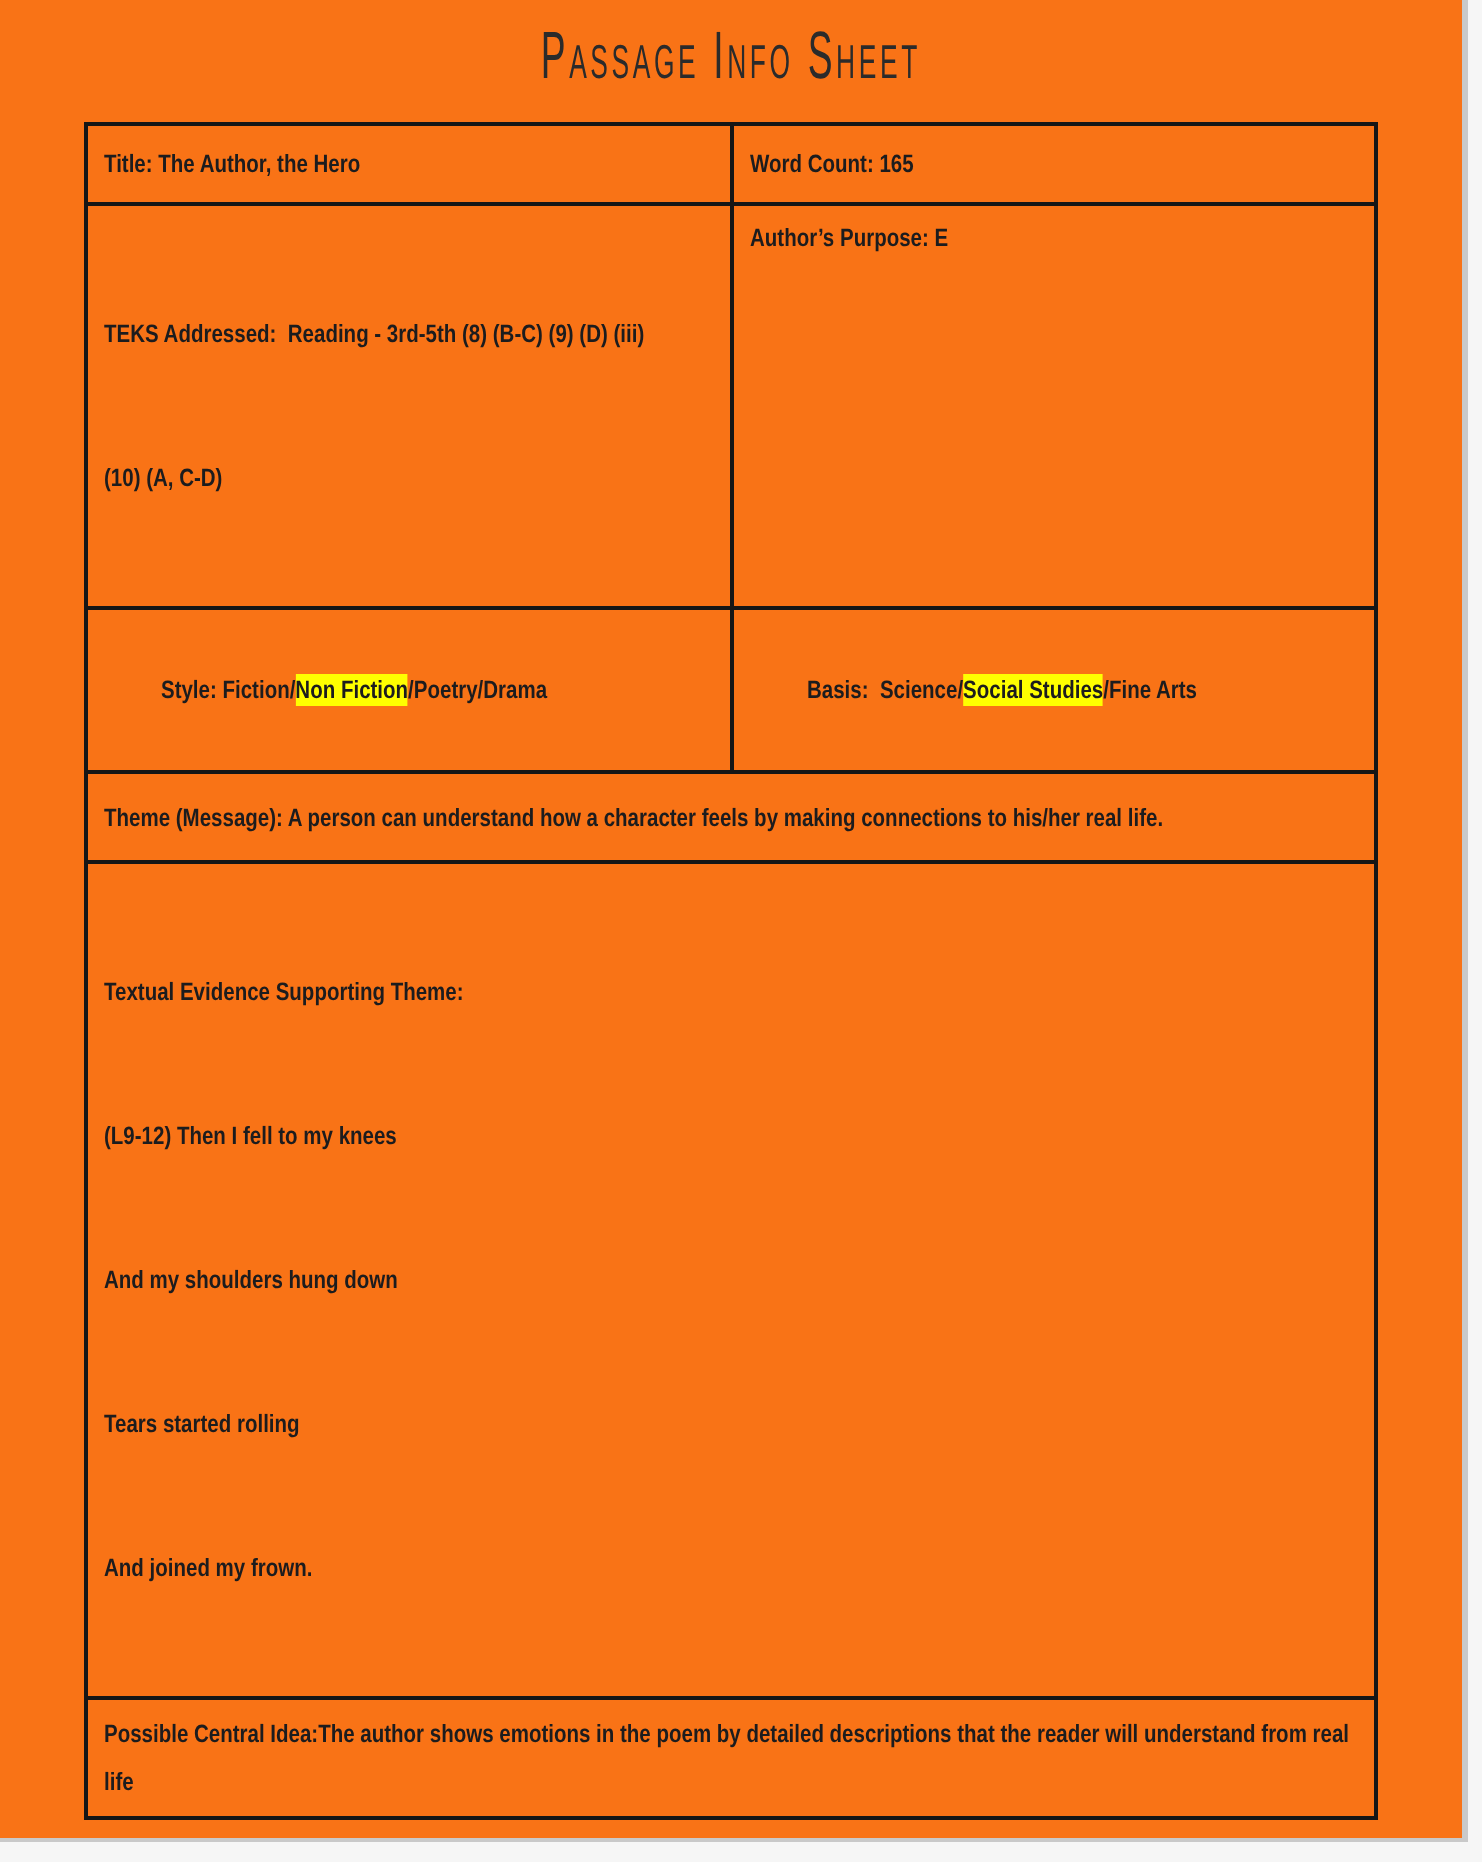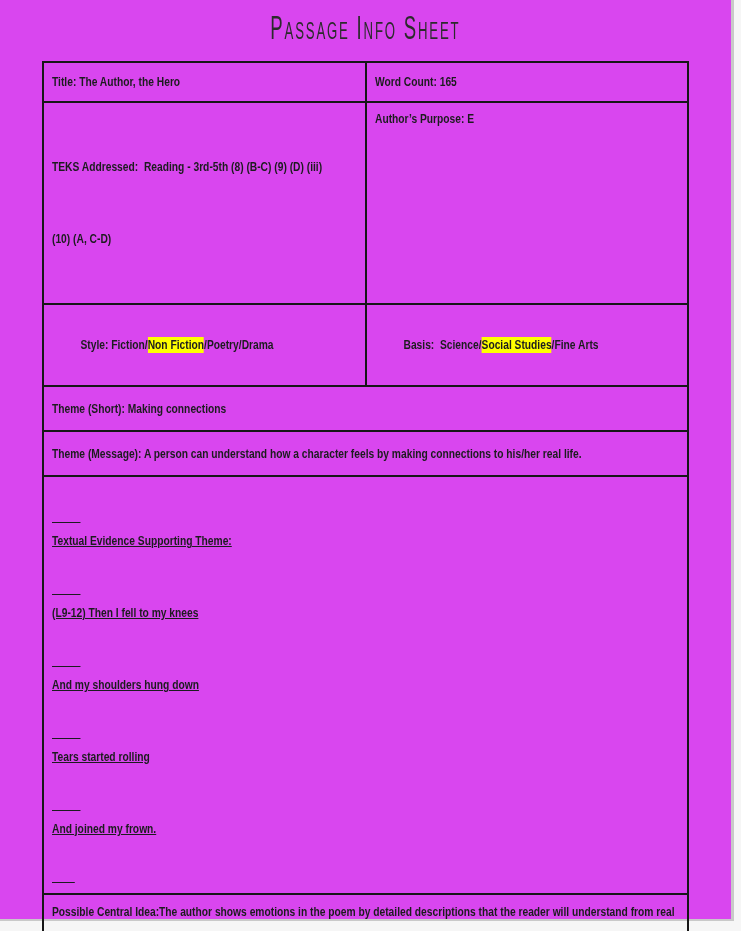--- a/index.html
+++ b/index.html
@@ -5,21 +5,21 @@
   html,body{margin:0;padding:0;}
   body{
     width:741px;height:931px;position:relative;
     background:#f6f6f6;
     font-family:"Liberation Sans",sans-serif;
     overflow:hidden;
   }
   .page{
     position:absolute;left:0;top:0;
     width:731px;height:919px;
-    background:#d946ef;
+    background:#f97316;
     border-right:3px solid #c9c9c9;
     border-bottom:2px solid #c9c9c9;
   }
   .page-title{
     position:absolute;top:10px;left:0;width:731px;
     text-align:center;height:44px;
   }
   .page-title span{
     display:inline-block;
     font-variant:small-caps;
@@ -54,21 +54,21 @@
     transform-origin:0 50%;
     white-space:pre-wrap;
     letter-spacing:0px;
   }
   .hl{ padding:1px 0; }
   .r1 td{height:30px;margin-left:28px;}
   .r2 td{height:54px;}
   .r3 td{height:30px;margin-top:36px;}
   .r4 td{height:35px;}
   .r5 td{height:35px;margin-left:20px;}
-  .r6 td{height:118px;text-decoration:underline;}
+  .r6 td{height:118px;}
   .r7 td{height:50px;}
 </style>
 </head>
 <body>
 
 <div class="page">
 
   <div class="page-title">
     <span>Passage Info Sheet</span>
   </div>
@@ -107,25 +107,20 @@
           <span>Style: Fiction/</span><span class="hl" style="background:#ffff00">Non Fiction</span><span>/Poetry/Drama</span>
         </div>
       </td>
       <td>
         <div class="cin">
           <span>Basis:  Science/</span><span class="hl" style="background:#ffff00">Social Studies</span><span>/Fine Arts</span>
         </div>
       </td>
     </tr>
 
-    <tr class="r4">
-      <td colspan="2">
-        <div class="cin">Theme (Short): Making connections</div>
-      </td>
-    </tr>
 
     <tr class="r5">
       <td colspan="2">
         <div class="cin">Theme (Message): A person can understand how a character feels by making connections to his/her real life.</div>
       </td>
     </tr>
 
     <tr class="r6">
       <td colspan="2">
         <div class="cin">

